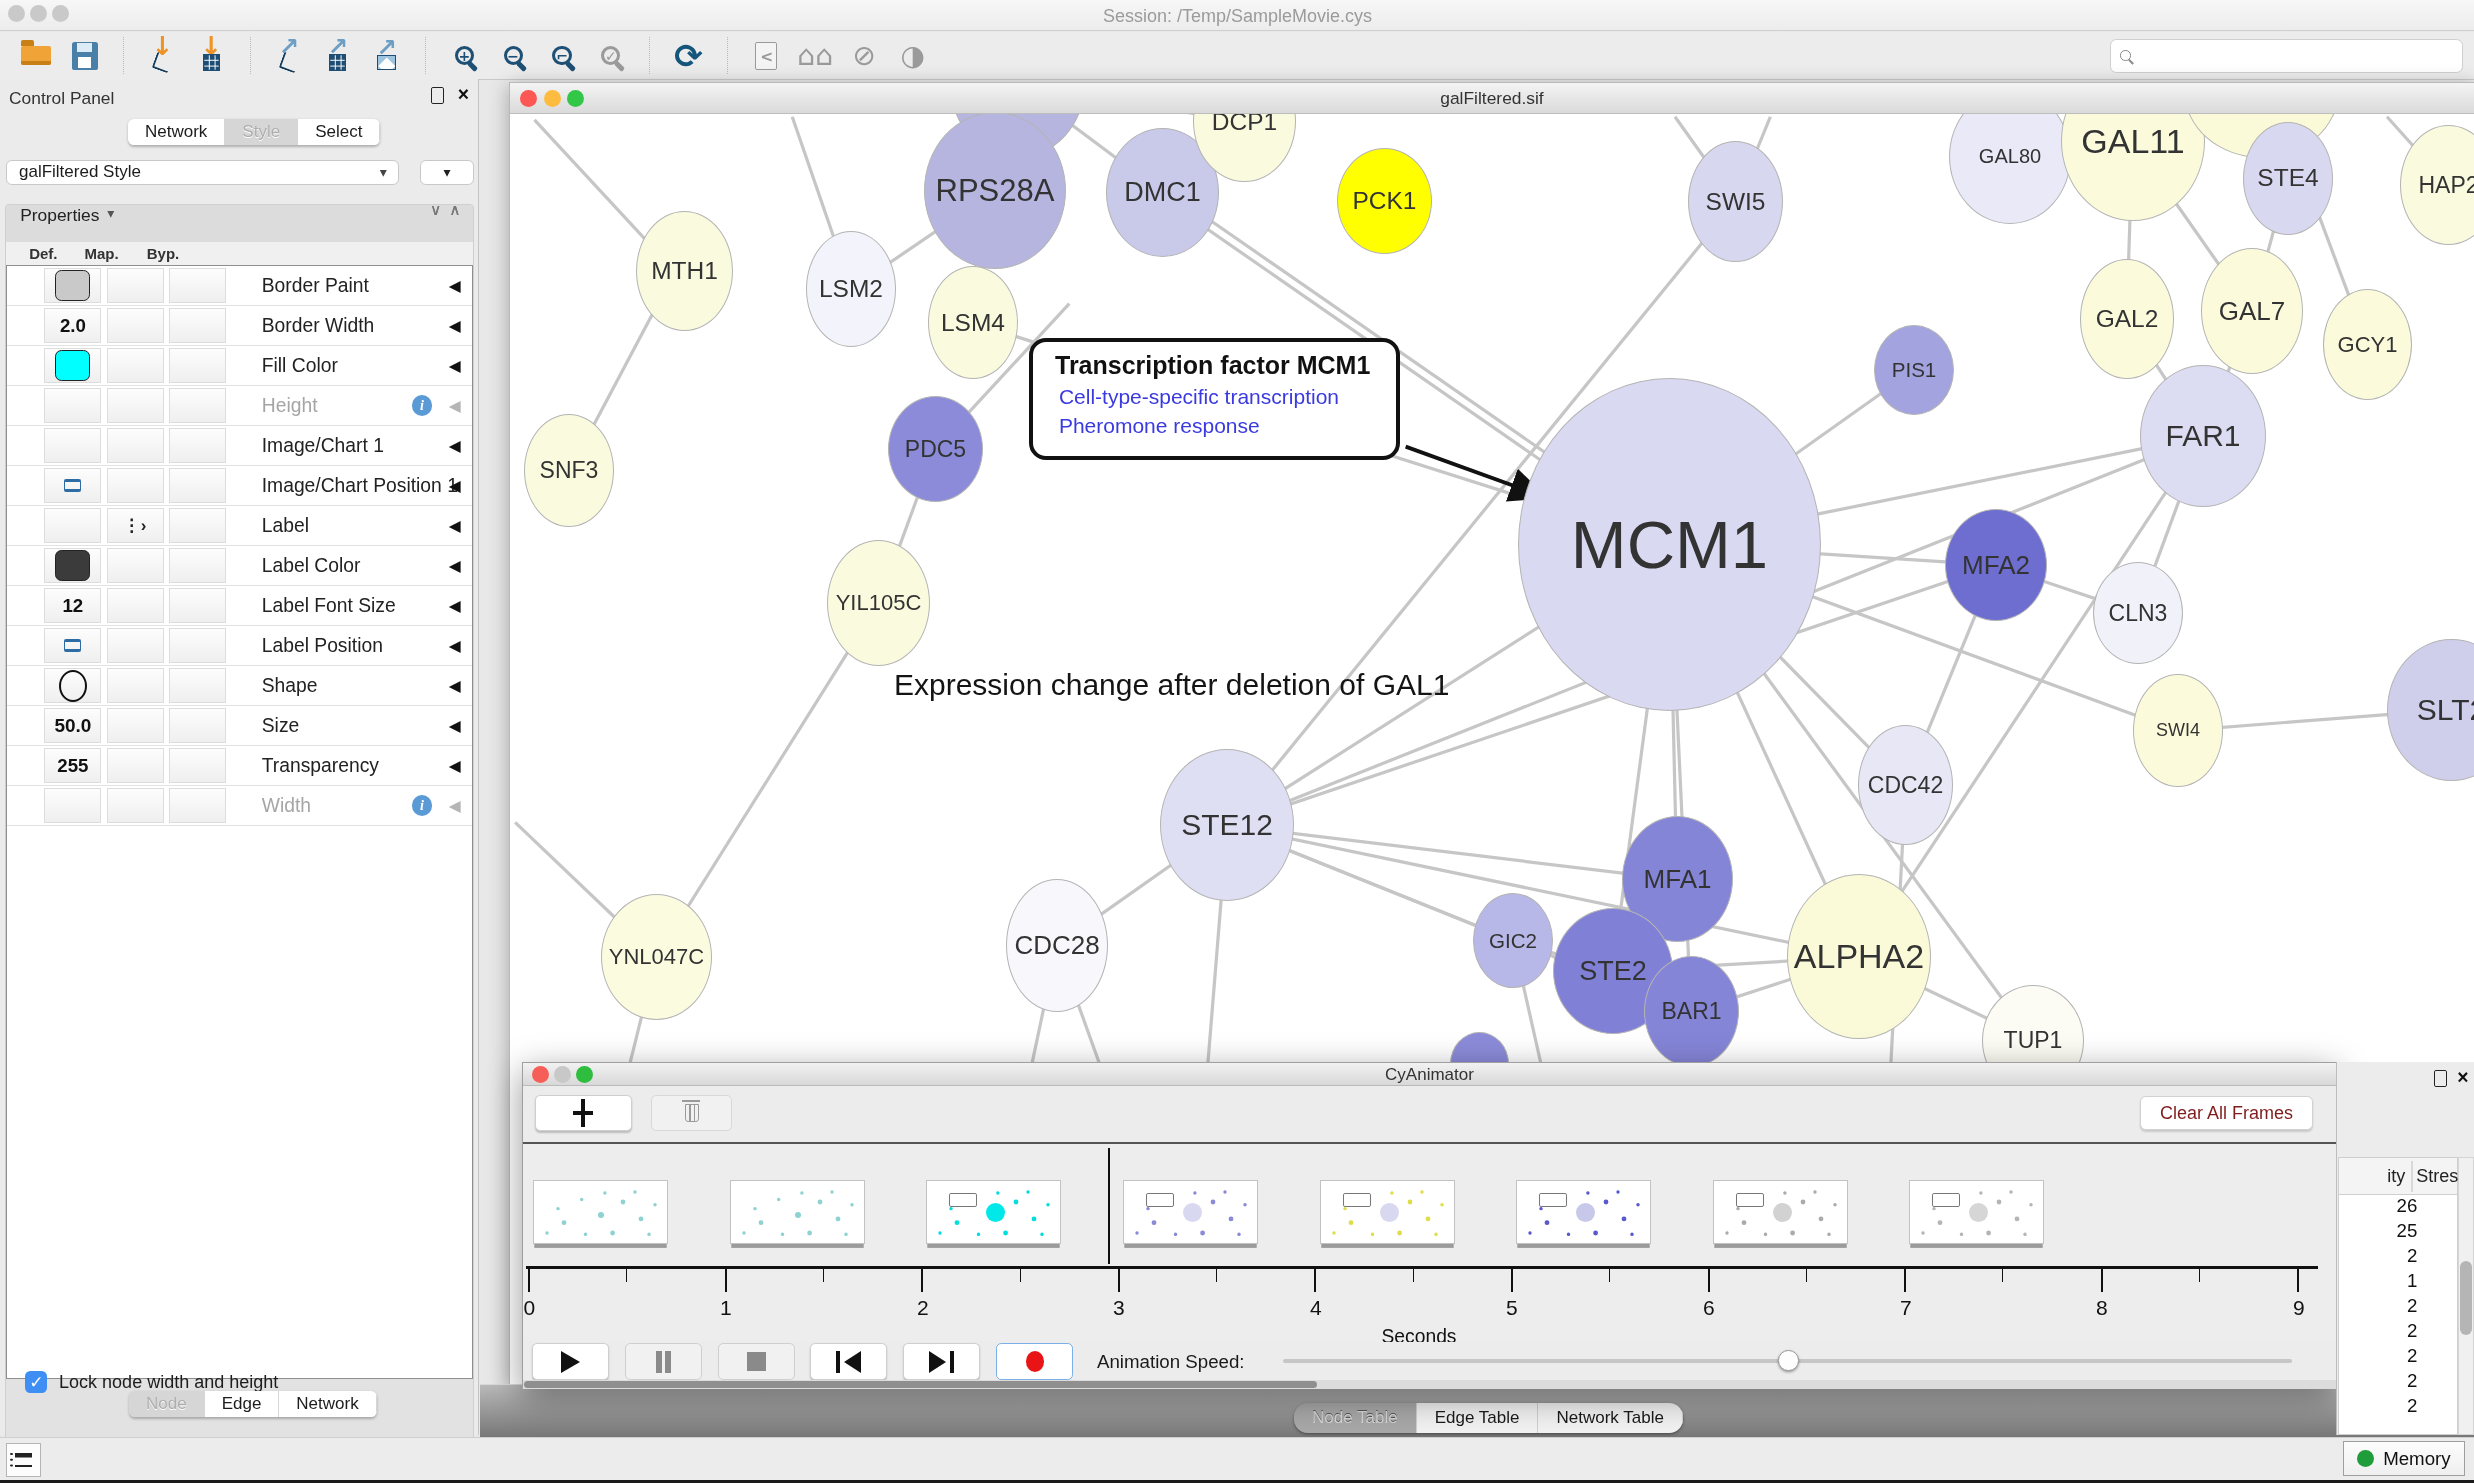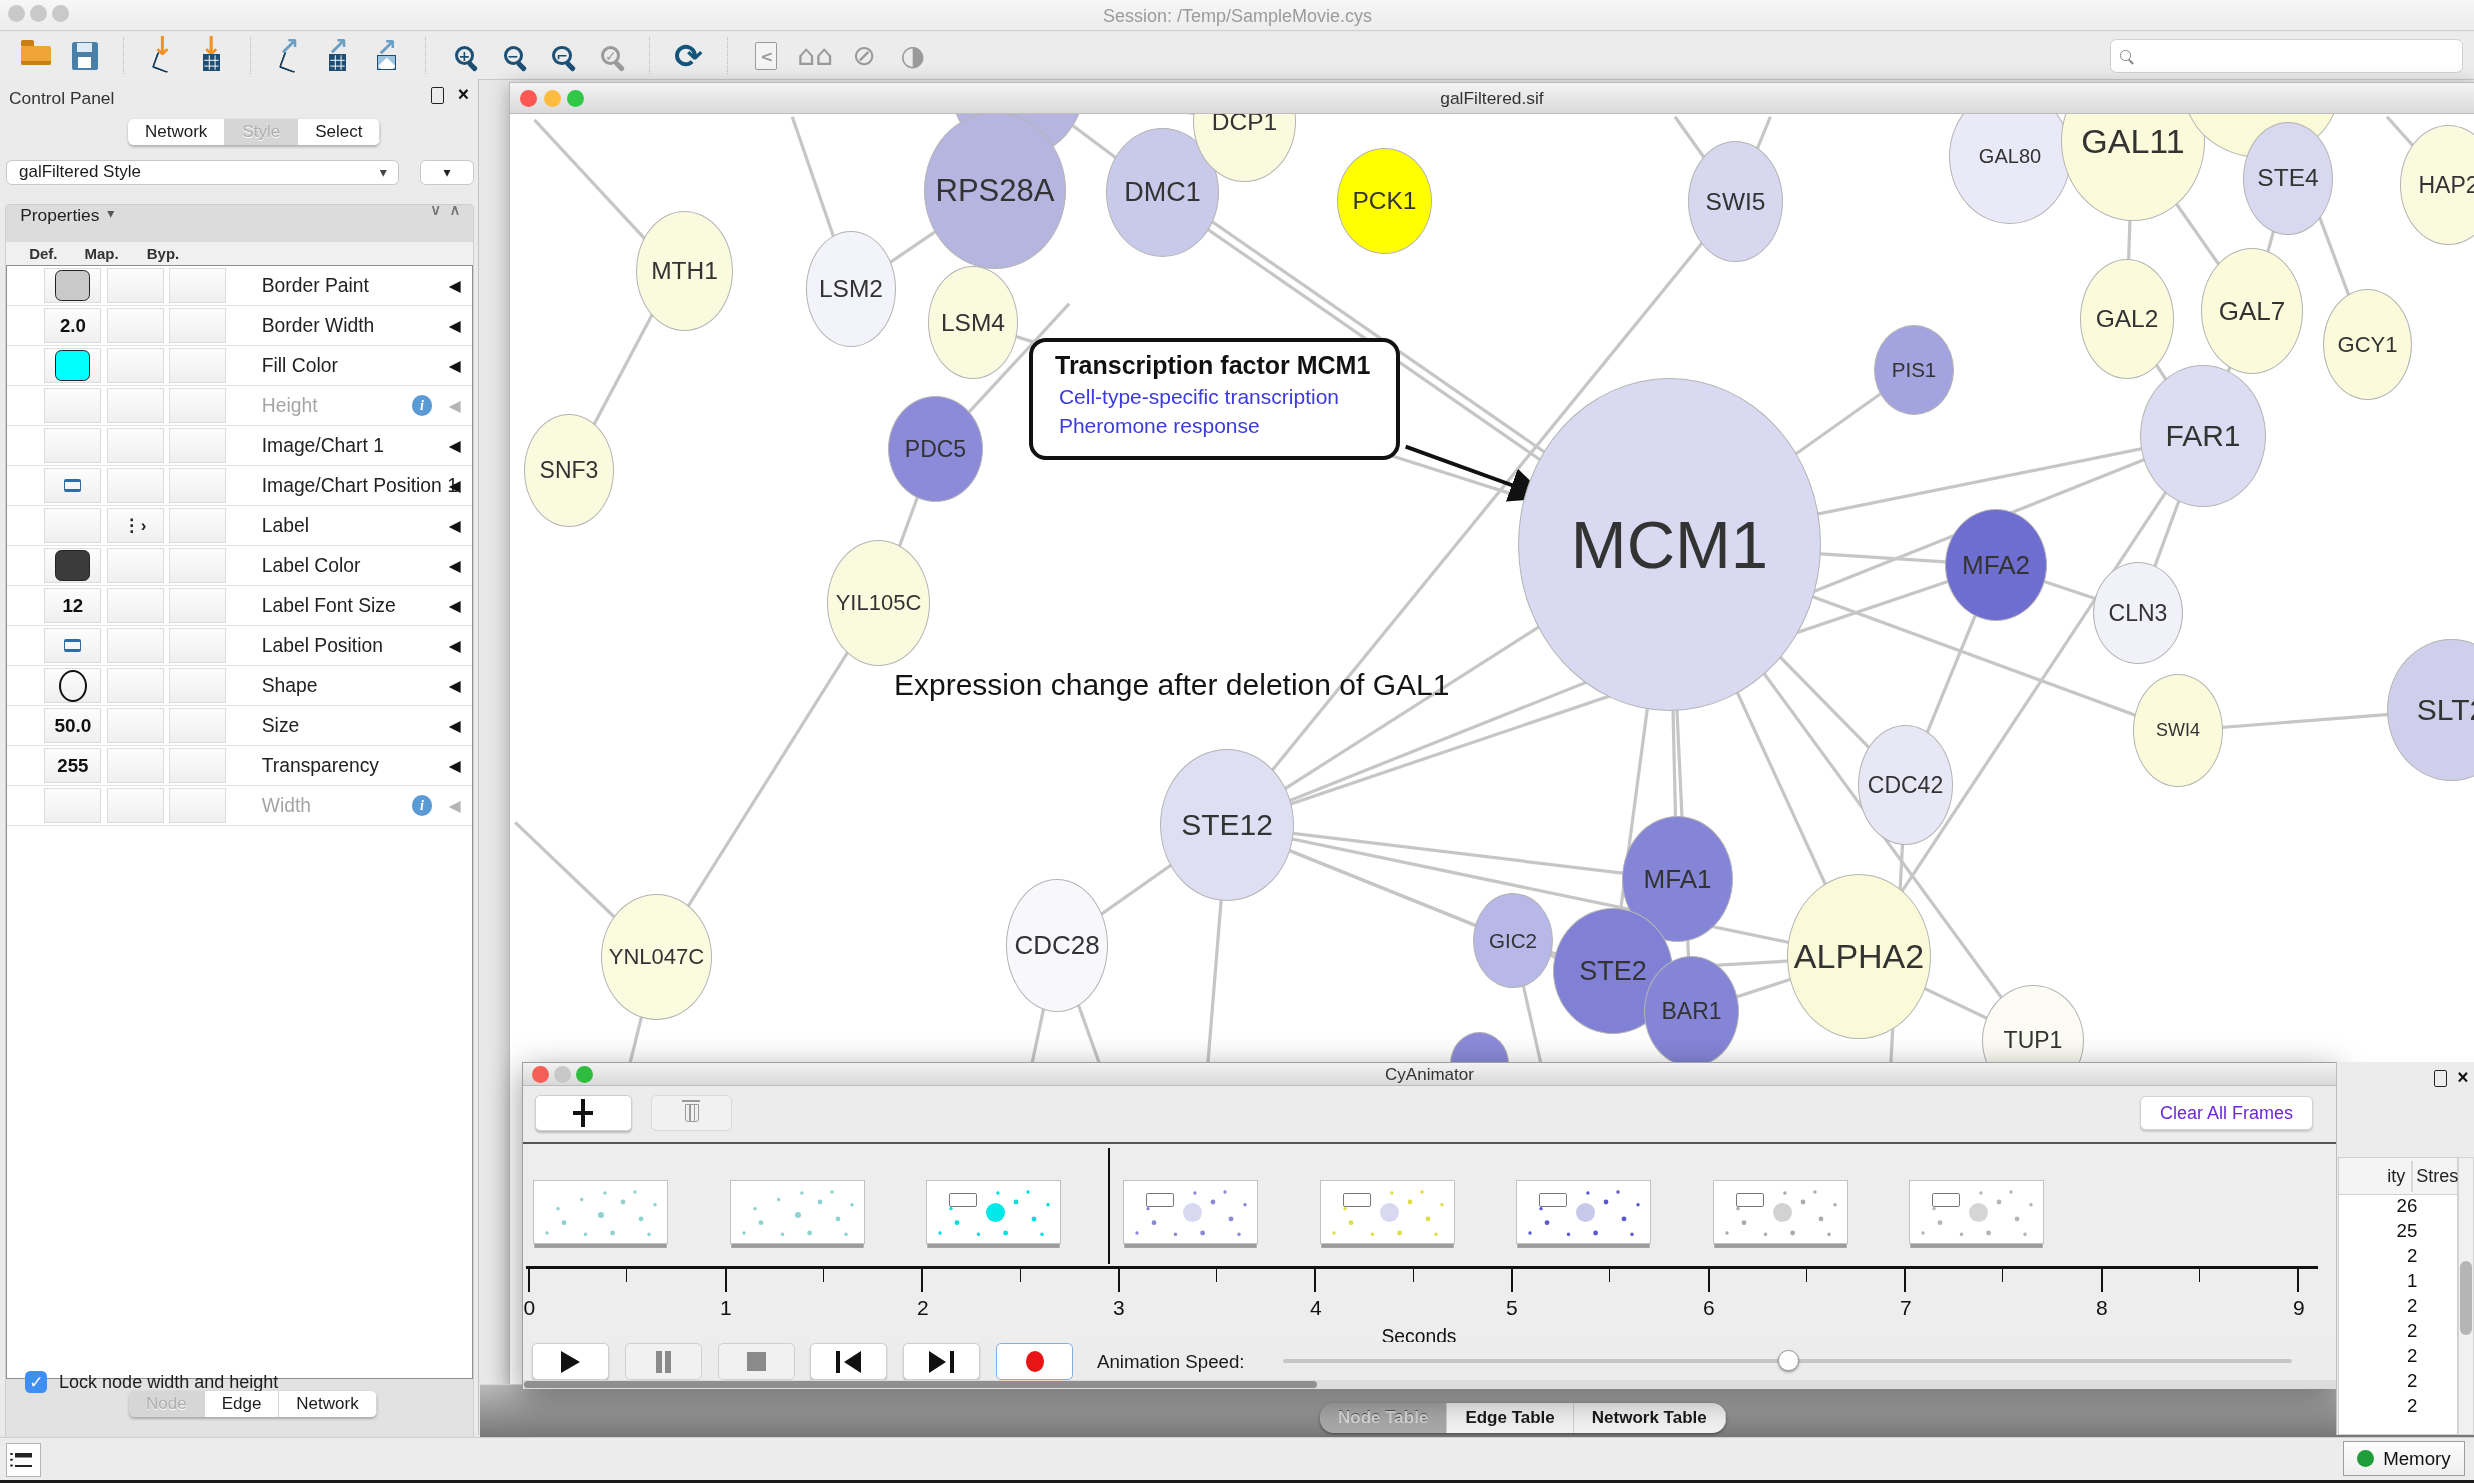--- a/index.html
+++ b/index.html
@@ -81,21 +81,21 @@
   #net-canvas { position:absolute; left:0; top:31px; width:1964px; height:1271px; background:#fff; overflow:hidden; }
   #edge-svg { position:absolute; left:0; top:0; }
   .node { position:absolute; border:1.9px solid #b4b4b4; border-radius:50%; display:flex; align-items:center; justify-content:center; color:#333; }
   #annotation { position:absolute; left:519px; top:224px; width:371px; height:122px; background:#fff; border:4.5px solid #111; border-radius:17px; padding:9px 0 0 22px; }
   #ann-title { font-size:25px; font-weight:bold; color:#111; }
   .ann-link { font-size:21px; color:#3a3adf; margin-top:5.2px; margin-left:3.9px; }
   #canvas-caption { position:absolute; left:384px; top:554px; font-size:30px; color:#141414; }
 
   
   #table-bar { position:absolute; left:480px; top:1384px; width:1995px; height:53px; background:linear-gradient(#b9b9b9,#777); border-top:1.3px solid #d9d9d9; }
-  #table-tabs { position:absolute; left:840px; top:18px; display:flex; border-radius:14px; overflow:hidden; box-shadow:0 1.3px 3.2px rgba(0,0,0,.4);font-weight:bold; }
+  #table-tabs { position:absolute; left:814px; top:18px; display:flex; border-radius:14px; overflow:hidden; box-shadow:0 1.3px 3.2px rgba(0,0,0,.4); }
   .tt-tab { height:30px; padding:0 18px; display:flex; align-items:center; font-size:17px; background:#f2f2f2; color:#1a1a1a; border-right:0.6px solid #cfcfcf; }
   .tt-tab.pressed { background:#a8a8a8; color:#d6d6d6; text-shadow:0 -0.6px 0.6px #555; }
   #status-bar { position:absolute; left:0; top:1437px; width:2475px; height:43px; background:#ececec; border-top:1.3px solid #cfcfcf; }
   #hamburger-btn { position:absolute; left:6.4px; top:5.2px; width:35px; height:34px; background:#fdfdfd; border:1.3px solid #b5b5b5; display:flex; align-items:center; justify-content:center; }
   .ham { width:17px; height:14px; border-top:2.6px solid #222; border-bottom:2.6px solid #222; box-shadow:inset 0 7px 0 -4.5px #222; position:relative; }
   .ham:before { content:""; position:absolute; left:-5.8px; top:-2.6px; width:2.6px; height:14px; background:#222; box-shadow:0 5.8px 0 0 #222, 0 11.6px 0 0 #222; width:3.2px; height:2.6px; border-radius:50%; }
   #memory-btn { position:absolute; right:10.3px; top:3.2px; width:122px; height:35px; background:linear-gradient(#fdfdfd,#efefef); border:1.3px solid #9f9f9f; display:flex; align-items:center; justify-content:center; gap:9px; font-size:18.7px; color:#111; }
   #memory-dot { width:17.4px; height:17.4px; border-radius:50%; background:#1f9d3a; }
   #bottom-strip { position:absolute; left:0; top:1480px; width:2475px; height:3.9px; background:#1a1a1a; }
 
@@ -103,21 +103,21 @@
   #cyanimator { position:absolute; left:522px; top:1062px; width:1815px; height:327px; background:#ececec; border:0.6px solid #9f9f9f; box-shadow:0 9px 32px rgba(0,0,0,.4); }
   #cya-titlebar { position:absolute; left:0; top:0; width:100%; height:23px; background:linear-gradient(#f2f2f2,#d8d8d8); border-bottom:0.6px solid #bbb; }
   #cya-title { position:absolute; left:0; right:0; top:1.9px; text-align:center; font-size:17px; color:#333; }
   #cya-toolbar { position:absolute; left:0; top:23px; width:100%; height:55px; }
   #add-frame-btn { position:absolute; left:11.6px; top:9px; width:97px; height:36px; background:#fff; border:0.6px solid #cfcfcf; border-radius:5.2px; box-shadow:0 1.3px 1.9px rgba(0,0,0,.2); display:flex; align-items:center; justify-content:center; }
   .plus-v { width:4.5px; height:28px; background:#111; position:absolute; }
   .plus-h { width:19.3px; height:4.5px; background:#111; position:absolute; }
   #trash-btn { position:absolute; left:128px; top:9px; width:81px; height:36px; background:#f1f1f1; border:0.6px solid #d8d8d8; border-radius:5.2px; display:flex; align-items:center; justify-content:center; }
   .trash { width:14px; height:18px; border:1.9px solid #9a9a9a; border-radius:0 0 3.2px 3.2px; position:relative; background-image:linear-gradient(90deg,transparent 3.2px,#9a9a9a 3.2px,#9a9a9a 4.5px,transparent 4.5px,transparent 7.7px,#9a9a9a 7.7px,#9a9a9a 9px,transparent 9px); }
   .trash:before { content:""; position:absolute; top:-5.2px; left:-3.9px; width:18px; height:2.6px; background:#9a9a9a; }
-  #clear-frames-btn { position:absolute; right:23px; top:10.3px; width:173px; height:34px; background:#fff; border:0.6px solid #d2d2d2; border-radius:5.8px; display:flex; align-items:center; justify-content:center; font-size:18px; color:#6d28d9; box-shadow:0 1.3px 1.9px rgba(0,0,0,.15); }
+  #clear-frames-btn { position:absolute; right:23px; top:10.3px; width:173px; height:34px; background:#fff; border:0.6px solid #d2d2d2; border-radius:5.8px; display:flex; align-items:center; justify-content:center; font-size:18px; color:#7f1d1d; box-shadow:0 1.3px 1.9px rgba(0,0,0,.15); }
   #cya-divider { position:absolute; left:0; top:79px; width:100%; height:2.6px; background:#555; }
   #timeline { position:absolute; left:0; top:81px; width:100%; height:198px; background:#ededed; overflow:hidden; }
   #playhead { position:absolute; left:581px; top:3.9px; width:1.9px; height:116px; background:#111; }
   .thumb { position:absolute; top:36px; width:135px; height:64px; background:#fff; border:0.6px solid #c2c2c2; box-shadow:0 5.2px 0 -1.3px #9b9b9b; overflow:hidden; }
   .dots { position:absolute; left:64px; top:31px; width:5.8px; height:5.8px; border-radius:50%; background:var(--c);
     box-shadow:22px -13px 0 -0.6px var(--c), -19.3px -15.5px 0 -1.3px var(--c), 40px 3.9px 0 -0.6px var(--c), -37px 7.7px 0 -0.6px var(--c),
     11.6px 18px 0 -0.6px var(--c), -15.5px 19.3px 0 -1.3px var(--c), 34px -23px 0 -1.3px var(--c), -43px -6.4px 0 -1.3px var(--c),
     54px -10.3px 0 -1.3px var(--c), -54px 18px 0 -1.3px var(--c), 3.9px -22px 0 -1.3px var(--c), 48px 19.3px 0 -1.3px var(--c); }
   .bigdot { position:absolute; left:59px; top:22px; width:19.3px; height:19.3px; border-radius:50%; background:var(--c2); }
   .mini-ann { position:absolute; left:22px; top:11.6px; width:28px; height:14px; background:#fff; border:1.3px solid #777; border-radius:1.9px; }

